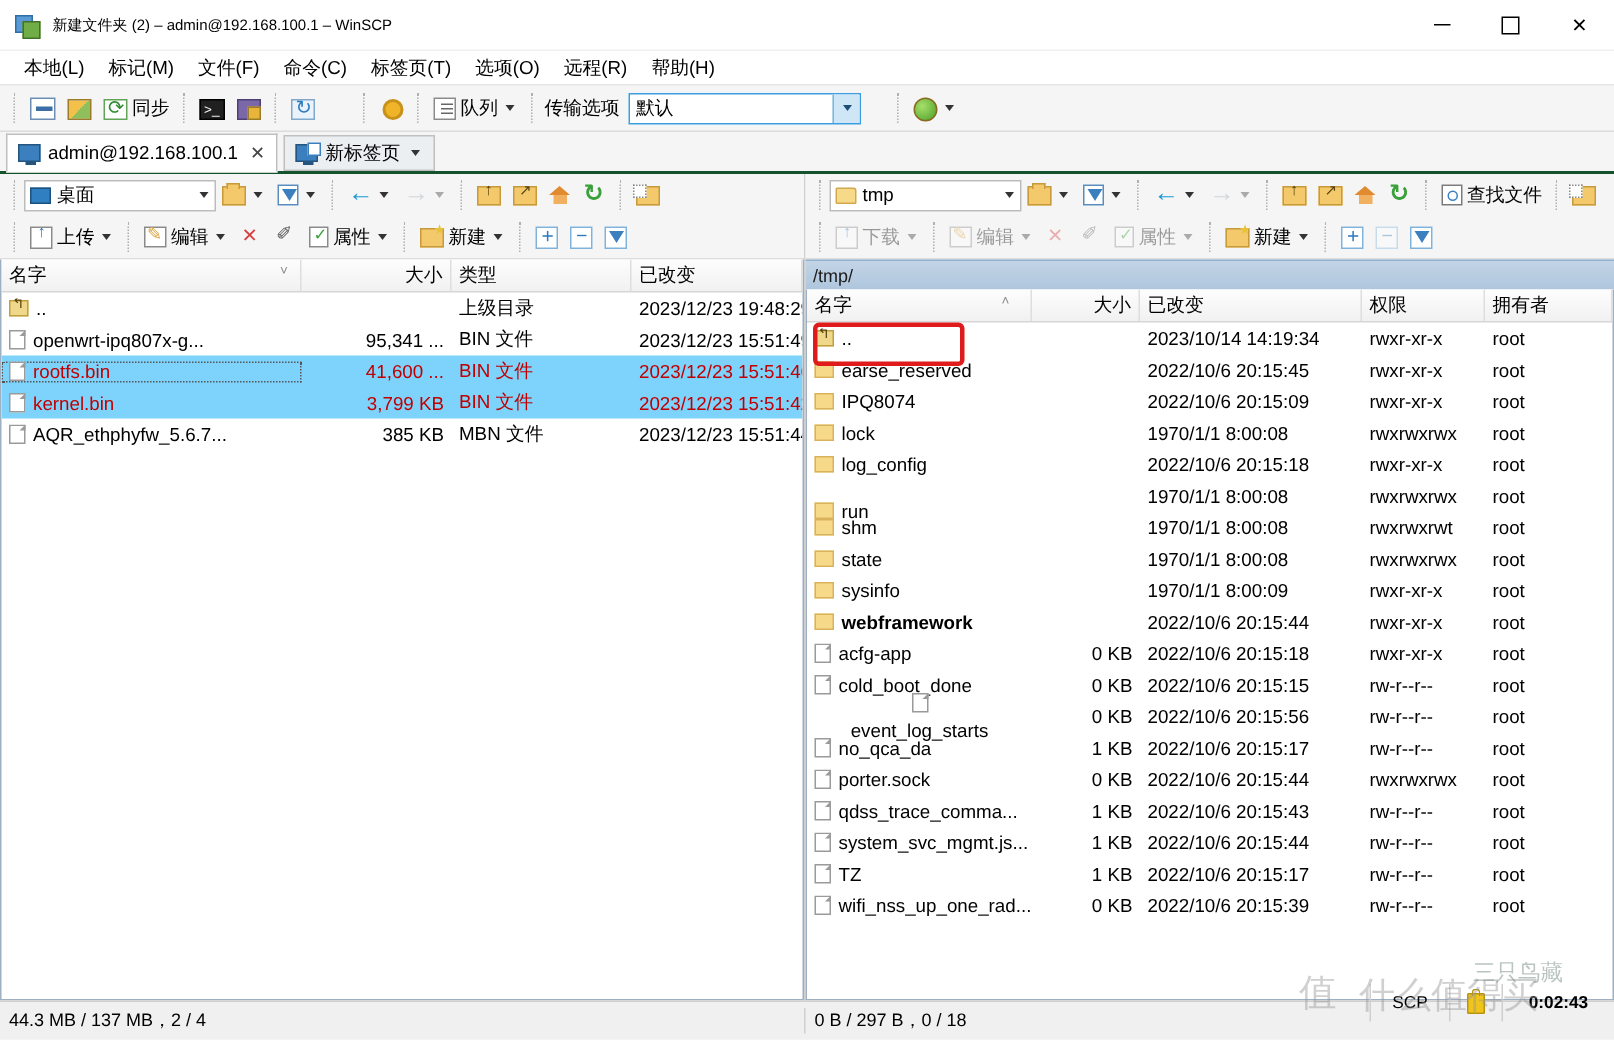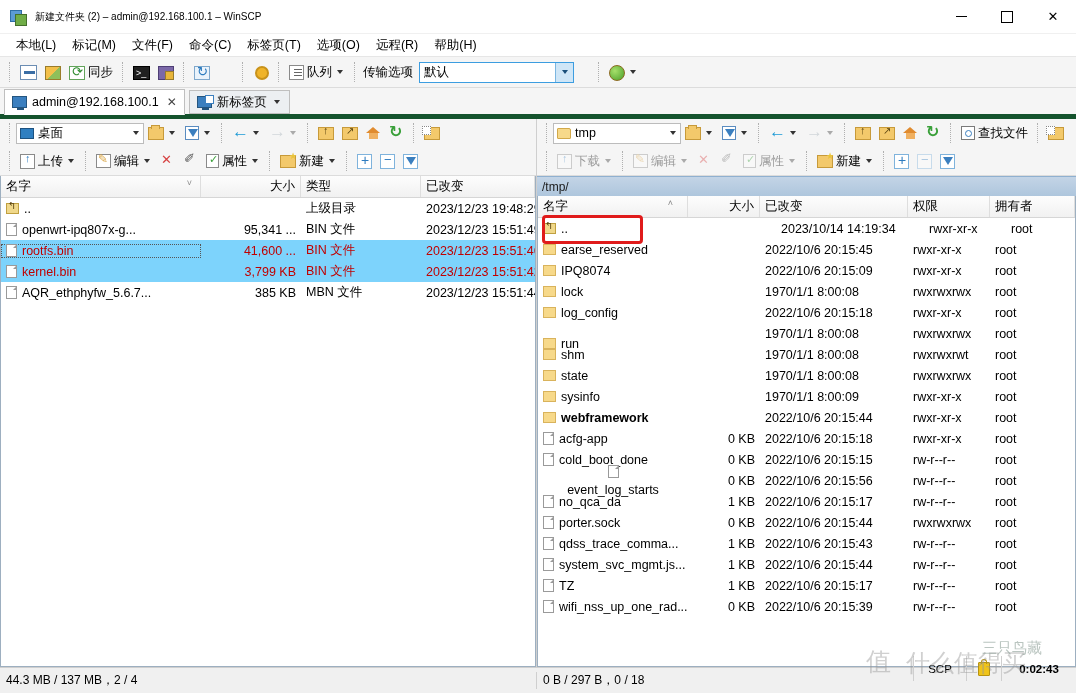--- a/index.html
+++ b/index.html
@@ -52,21 +52,21 @@
   .ic-queue:after{content:"";position:absolute;left:4px;top:3px;width:8px;height:1px;box-shadow:0 0 0 0 #666,0 3px 0 0 #666,0 6px 0 0 #666;background:#666;}
   .ic-globe{width:16px;height:16px;margin-top:1px;border-radius:50%;background:radial-gradient(circle at 35% 35%,#a6e06a,#4b9e2a);border:1px solid #8a6a1f;box-sizing:border-box;}
 
   .combo-label{font-size:12.5px;margin:0 6px 0 2px;}
   .combo{height:21px;width:155px;background:#fff;border:1px solid #3c9de0;display:flex;align-items:center;box-sizing:border-box;}
   .combo .val{flex:1;padding-left:4px;font-size:12.5px;}
   .combo .arrow{width:17px;height:19px;background:#cfe6f7;border-left:1px solid #7cb6e0;display:flex;align-items:center;justify-content:center;}
   .combo .arrow i{width:0;height:0;border-left:3.5px solid transparent;border-right:3.5px solid transparent;border-top:4px solid #1b4f7a;}
 
   
-  .tabbar{height:26px;background:#f5f5f5;display:flex;align-items:flex-end;padding-left:4px;border-bottom:5px solid #14532d;flex:0 0 auto;}
+  .tabbar{height:26px;background:#f5f5f5;display:flex;align-items:flex-end;padding-left:4px;border-bottom:2px solid #14532d;flex:0 0 auto;}
   .tab{height:24px;display:flex;align-items:center;gap:5px;padding:0 7px;background:#fff;border:1px solid #bfbfbf;border-bottom:1px solid #fff;margin-bottom:-1px;font-size:12.5px;}
   .tab.inactive{background:#eceff2;border-bottom:1px solid #bfbfbf;margin-left:4px;margin-bottom:0;height:22px;}
   .tab .x{font-size:12px;color:#444;margin-left:3px;}
   .ic-monitor{width:15px;height:12px;background:#3b7fbf;border:1px solid #24557f;box-sizing:border-box;position:relative;}
   .ic-monitor:after{content:"";position:absolute;left:4px;bottom:-3px;width:7px;height:2px;background:#24557f;}
   .ic-monitor.plus:before{content:"";position:absolute;right:-3px;top:-2px;width:7px;height:7px;background:#fff;border:1px solid #3b7fbf;}
 
   
   .panels{flex:1;display:flex;min-height:0;background:#f0f0f0;}
   .panel{display:flex;flex-direction:column;min-width:0;}
@@ -521,21 +521,21 @@
           <div class="hc" style="width:82px">权限</div>
           <div class="hc" style="flex:1">拥有者</div>
         </div>
         <div class="rows" id="remote-rows">
             <div class="row">
               <div class="c namecell" style="width: 150px;">
                 <i class="ic-parent"></i>
                 <span>..</span>
               </div>
               <div class="c num" style="width: 72px;"></div>
-              <div class="c" style="width: 148px; margin-left: 16px;">2023/10/14 14:19:34</div>
+              <div class="c" style="width: 148px;">2023/10/14 14:19:34</div>
               <div class="c" style="width: 82px;">rwxr-xr-x</div>
               <div class="c" style="flex: 1 1 0%;">root</div>
             </div>
             <div class="row">
               <div class="c namecell" style="width: 150px;">
                 <i class="ic-dir"></i>
                 <span>earse_reserved</span>
               </div>
               <div class="c num" style="width: 72px;"></div>
               <div class="c" style="width: 148px;">2022/10/6 20:15:45</div>

